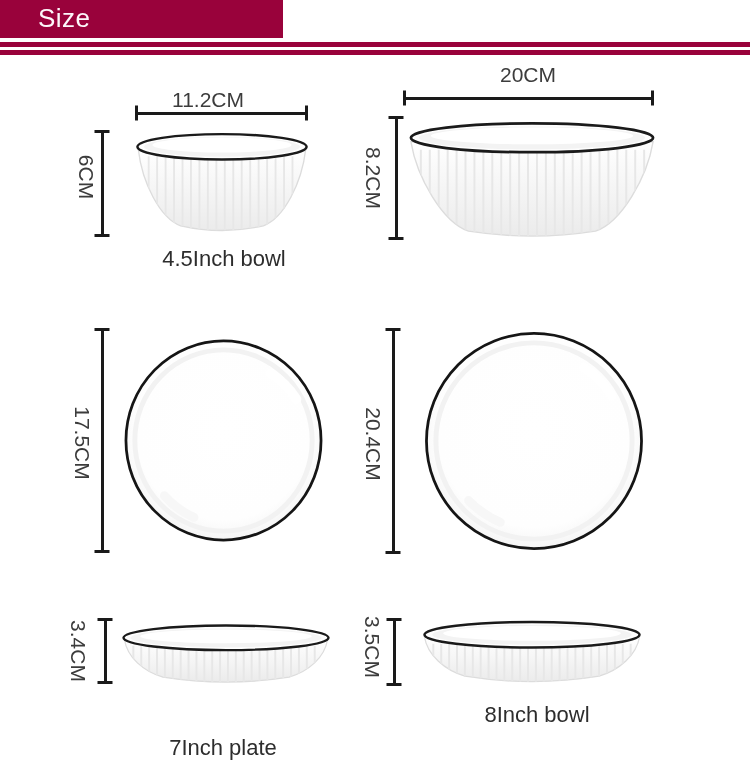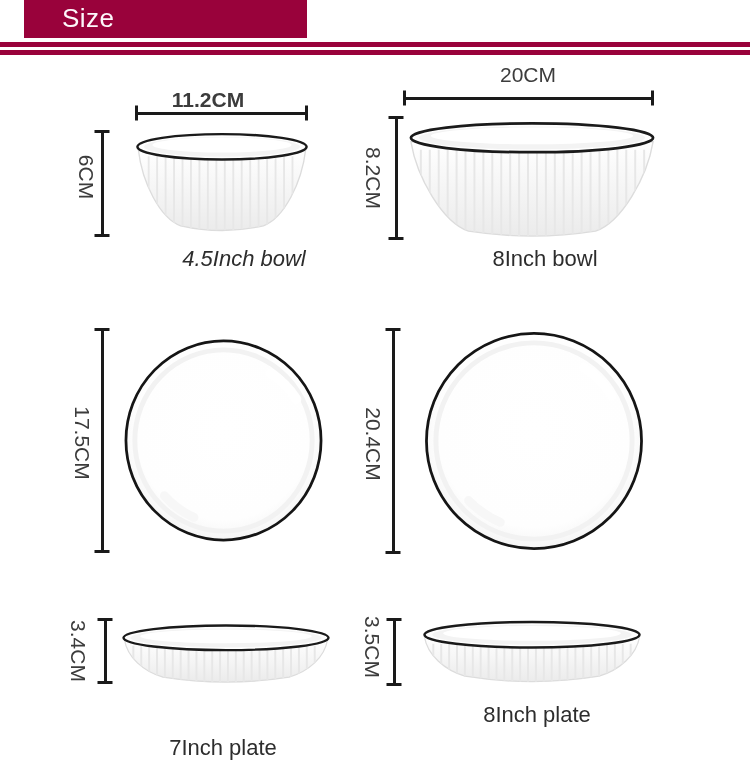--- a/index.html
+++ b/index.html
@@ -3,21 +3,21 @@
 <meta charset="utf-8">
 <style>
   html,body{margin:0;padding:0;}
   body{
     width:750px;height:774px;position:relative;background:#ffffff;
     font-family:"Liberation Sans","DejaVu Sans",sans-serif;overflow:hidden;
   }
   .stage{position:absolute;inset:0;}
 
   
-  .banner{position:absolute;left:0;top:0;width:283px;height:38px;background:#99023B;margin-left:24px;}
+  .banner{position:absolute;left:0;top:0;width:283px;height:38px;background:#99023B;}
   .banner .title{
     position:absolute;left:38px;top:50%;transform:translateY(-52%);
     color:#fdf7fa;font-size:26px;letter-spacing:.5px;
   }
   .stripe{position:absolute;left:0;width:750px;height:4.5px;background:#99023B;}
   .stripe.s1{top:42px;}
   .stripe.s2{top:50px;}
 
   
   .hline{position:absolute;height:2.6px;background:#1a1a1a;}
@@ -53,21 +53,21 @@
 
 <div class="stage">
 
   <div class="banner">
     <span class="title">Size</span>
   </div>
   <div class="stripe s1"></div>
   <div class="stripe s2"></div>
 
   <div class="hline" style="left:136px;top:112px;width:171px;"></div>
-  <div class="dim-label" style="left:208px;top:100px;font-weight:bold;">11.2CM</div>
+  <div class="dim-label" style="left:208px;top:100px;">11.2CM</div>
   <div class="vline" style="left:101px;top:131px;height:105px;"></div>
   <div class="dim-label vert" style="left:86px;top:177px;">6CM</div>
 
   <svg class="dish" style="left:128px;top:126px;" width="188" height="115" viewBox="0 0 200 122">
     <defs>
       <linearGradient id="g1" x1="0" y1="0" x2="0" y2="1">
         <stop offset="0" stop-color="#ffffff"></stop>
           <stop offset="1" stop-color="#ebebeb"></stop>
       </linearGradient>
       <clipPath id="c1">
@@ -76,21 +76,21 @@
     </defs>
     <path d="M11,25 C15,60 34,98 56,106 Q100,116 144,106 C166,98 185,60 189,25 Z" fill="url(#g1)" stroke="#dcdcdc" stroke-width="1.4"></path>
     <g clip-path="url(#c1)" stroke="#e7e7e7" stroke-width="2" fill="none">
       <path d="M22,32V114M31,32V114M40,32V114M49,32V114M58,32V114M67,32V114M76,32V114M85,32V114M94,32V114M103,32V114M112,32V114M121,32V114M130,32V114M139,32V114M148,32V114M157,32V114M166,32V114M175,32V114"></path>
     </g>
     <ellipse cx="100" cy="22" rx="90" ry="13.5" fill="#fdfdfd" stroke="#1a1a1a" stroke-width="2.6"></ellipse>
     <ellipse cx="100" cy="22" rx="83" ry="10.5" fill="#f3f3f3"></ellipse>
     <ellipse cx="100" cy="20" rx="74" ry="8" fill="#ffffff"></ellipse>
   </svg>
 
-  <div class="name-label" style="left:244px;top:259px;font-style:italic;">4.5Inch bowl</div>
+  <div class="name-label" style="left:224px;top:259px;">4.5Inch bowl</div>
 
   <div class="hline" style="left:404px;top:97px;width:249px;"></div>
   <div class="dim-label" style="left:528px;top:75px;">20CM</div>
   <div class="vline" style="left:395px;top:117px;height:122px;"></div>
   <div class="dim-label vert" style="left:373px;top:178px;">8.2CM</div>
 
   <svg class="dish" style="left:403px;top:116px;" width="258" height="133" viewBox="0 0 260 134">
     <defs>
       <linearGradient id="g2" x1="0" y1="0" x2="0" y2="1">
         <stop offset="0" stop-color="#ffffff"></stop>
@@ -102,21 +102,20 @@
     </defs>
     <path d="M8,26 C14,62 40,107 66,116 Q130,126 194,116 C220,107 246,62 252,26 Z" fill="url(#g2)" stroke="#dcdcdc" stroke-width="1.4"></path>
     <g clip-path="url(#c2)" stroke="#e7e7e7" stroke-width="2" fill="none">
       <path d="M18,34V126M27,34V126M36,34V126M45,34V126M54,34V126M63,34V126M72,34V126M81,34V126M90,34V126M99,34V126M108,34V126M117,34V126M126,34V126M135,34V126M144,34V126M153,34V126M162,34V126M171,34V126M180,34V126M189,34V126M198,34V126M207,34V126M216,34V126M225,34V126M234,34V126M243,34V126"></path>
     </g>
     <ellipse cx="130" cy="22" rx="122" ry="14.5" fill="#fdfdfd" stroke="#1a1a1a" stroke-width="2.8"></ellipse>
     <ellipse cx="130" cy="22" rx="114" ry="11.5" fill="#f3f3f3"></ellipse>
     <ellipse cx="130" cy="20" rx="102" ry="8.5" fill="#ffffff"></ellipse>
   </svg>
 
-  <div class="name-label" style="left:545px;top:259px;">8Inch bowl</div>
 
   <div class="vline" style="left:101px;top:329px;height:223px;"></div>
   <div class="dim-label vert" style="left:82px;top:443px;">17.5CM</div>
 
   <svg class="dish" style="left:123px;top:338px;" width="201" height="205" viewBox="0 0 204 208">
     <defs>
       <radialGradient id="g3" cx="0.5" cy="0.45" r="0.6">
         <stop offset="0" stop-color="#ffffff"></stop>
           <stop offset="0.75" stop-color="#fefefe"></stop>
           <stop offset="1" stop-color="#f1f1f1"></stop>
@@ -184,15 +183,15 @@
     </defs>
     <path d="M7,19 C10,38 28,53 48,59 Q116,70 184,59 C204,53 222,38 225,19 Z" fill="url(#g6)" stroke="#dcdcdc" stroke-width="1.3"></path>
     <g clip-path="url(#c4)" stroke="#e7e7e7" stroke-width="2" fill="none">
       <path d="M16,26V68M24,26V68M32,26V68M40,26V68M48,26V68M56,26V68M64,26V68M72,26V68M80,26V68M88,26V68M96,26V68M104,26V68M112,26V68M120,26V68M128,26V68M136,26V68M144,26V68M152,26V68M160,26V68M168,26V68M176,26V68M184,26V68M192,26V68M200,26V68M208,26V68M216,26V68"></path>
     </g>
     <ellipse cx="116" cy="17" rx="109" ry="13" fill="#fdfdfd" stroke="#1a1a1a" stroke-width="2.5"></ellipse>
     <ellipse cx="116" cy="17" rx="101" ry="10" fill="#f3f3f3"></ellipse>
     <ellipse cx="116" cy="15.5" rx="90" ry="7.5" fill="#ffffff"></ellipse>
   </svg>
 
-  <div class="name-label" style="left:537px;top:715px;">8Inch plate</div>
+  <div class="name-label" style="left:537px;top:715px;">8Inch bowl</div>
 
 </div>
 
 </body></html>

